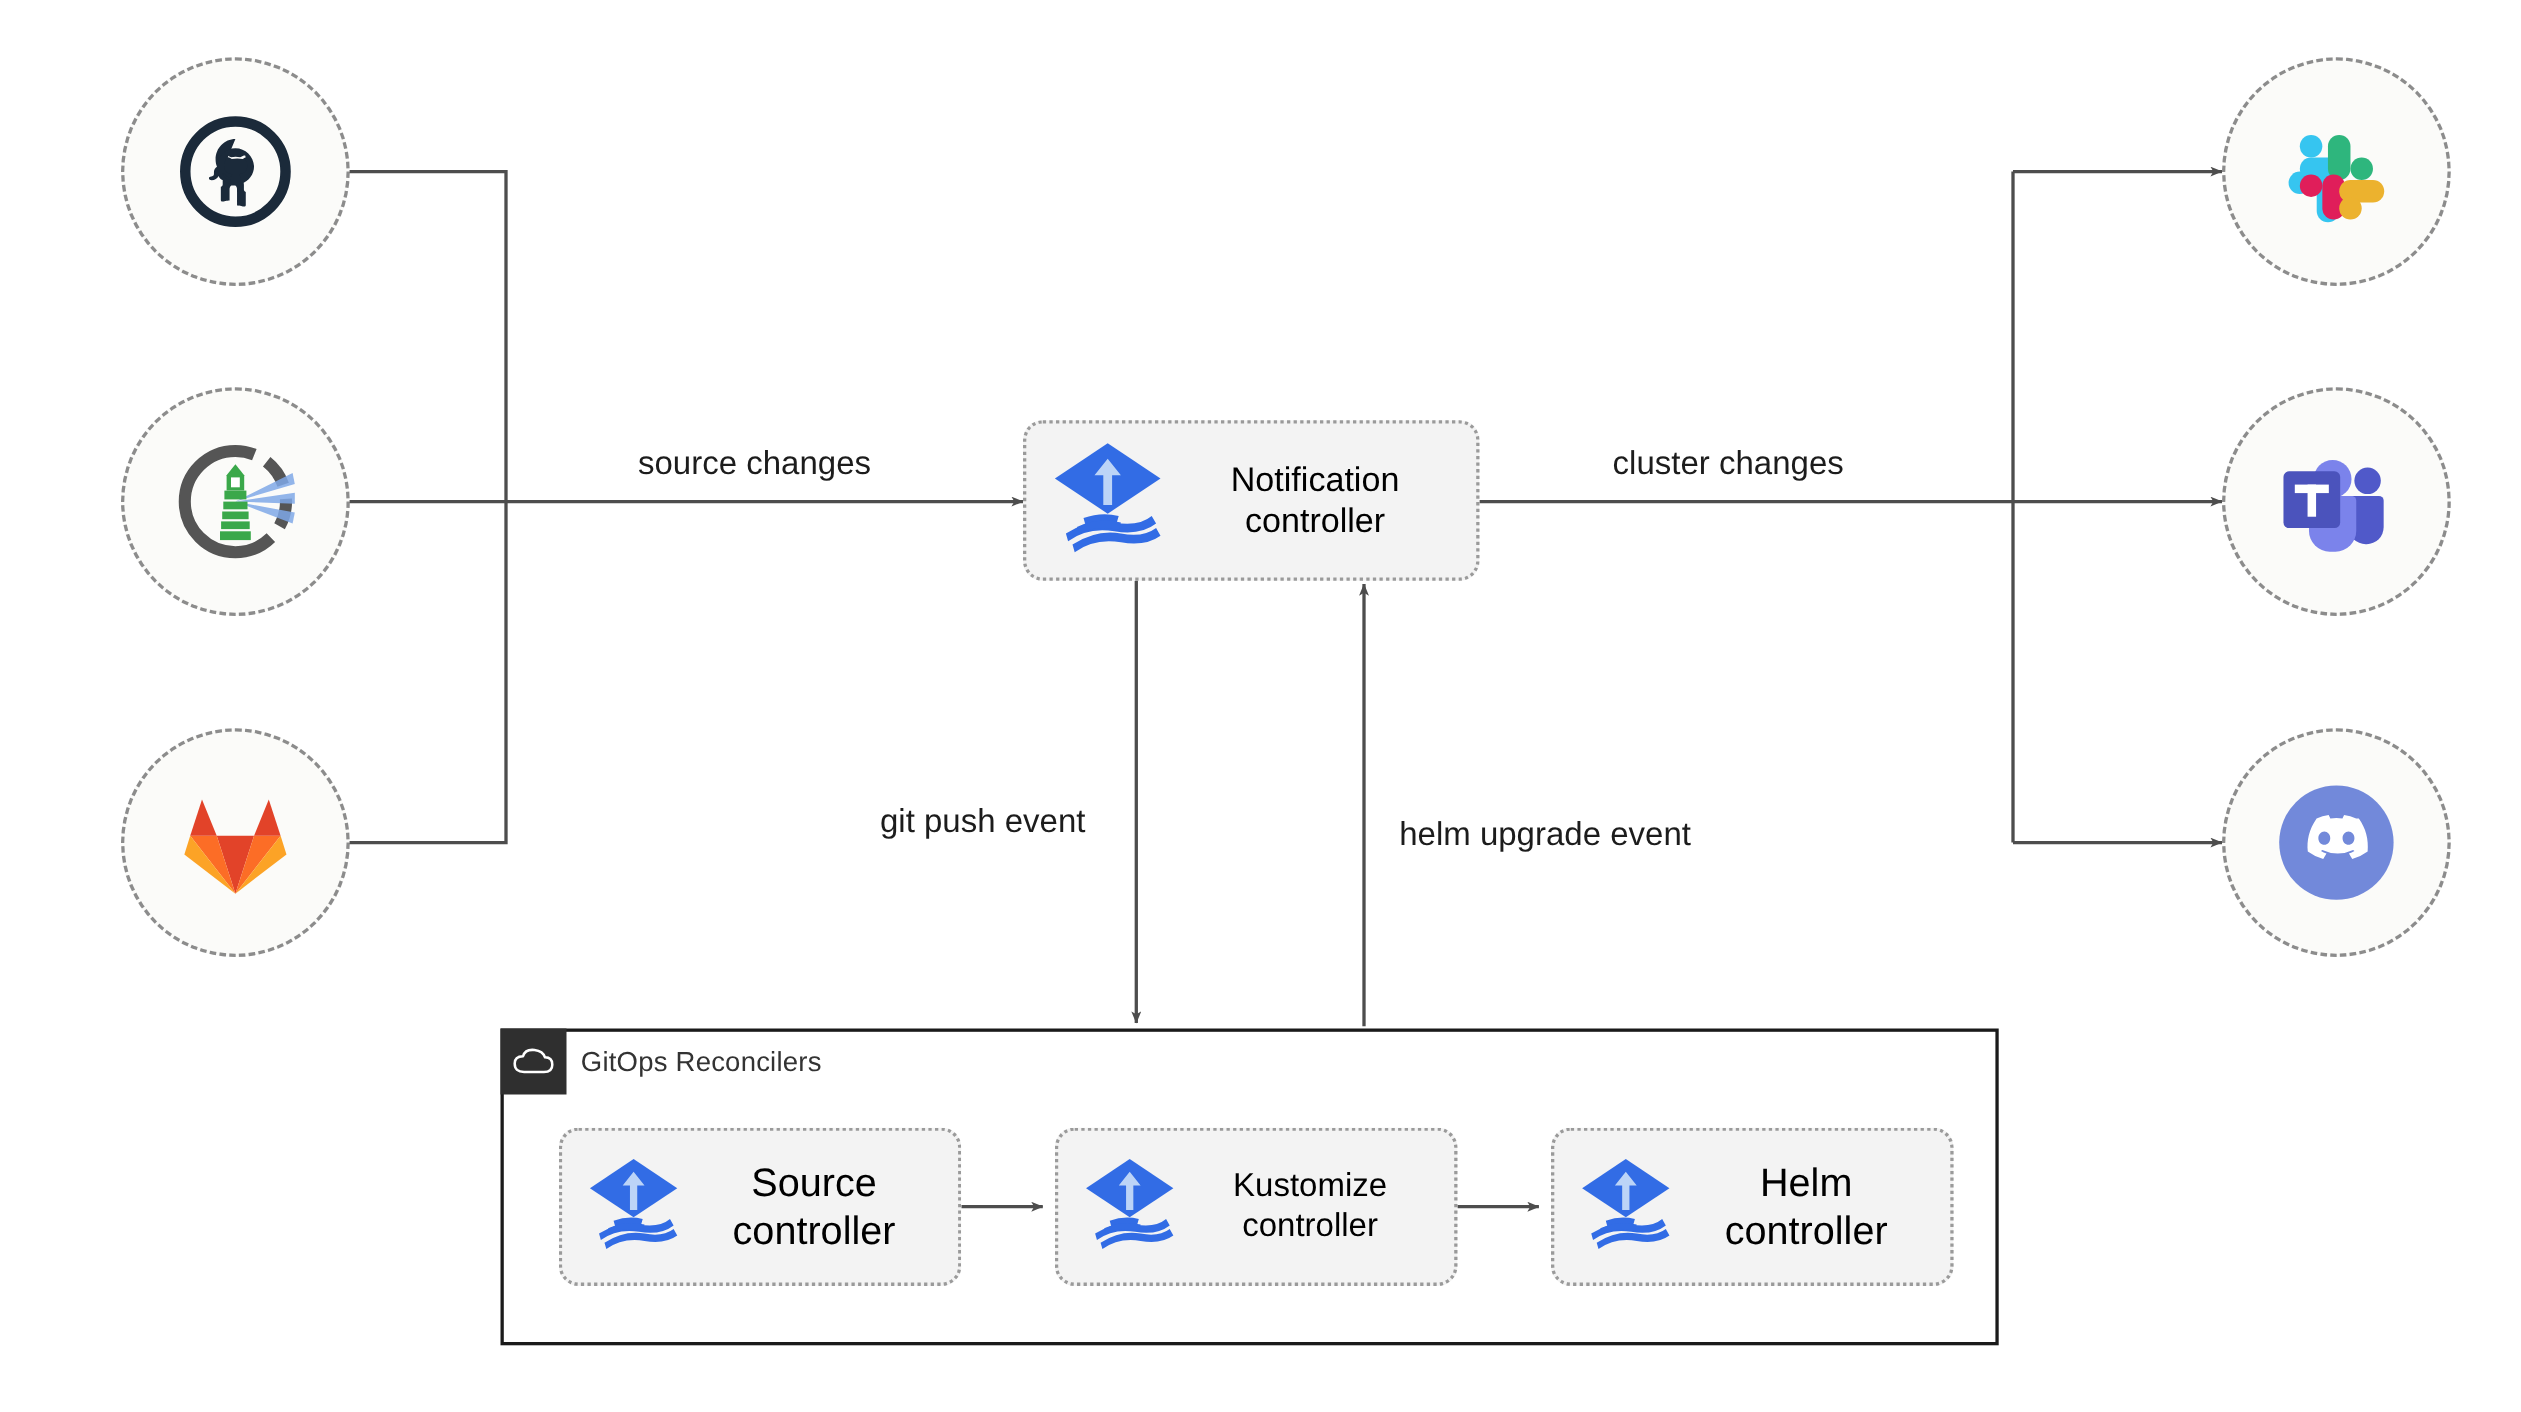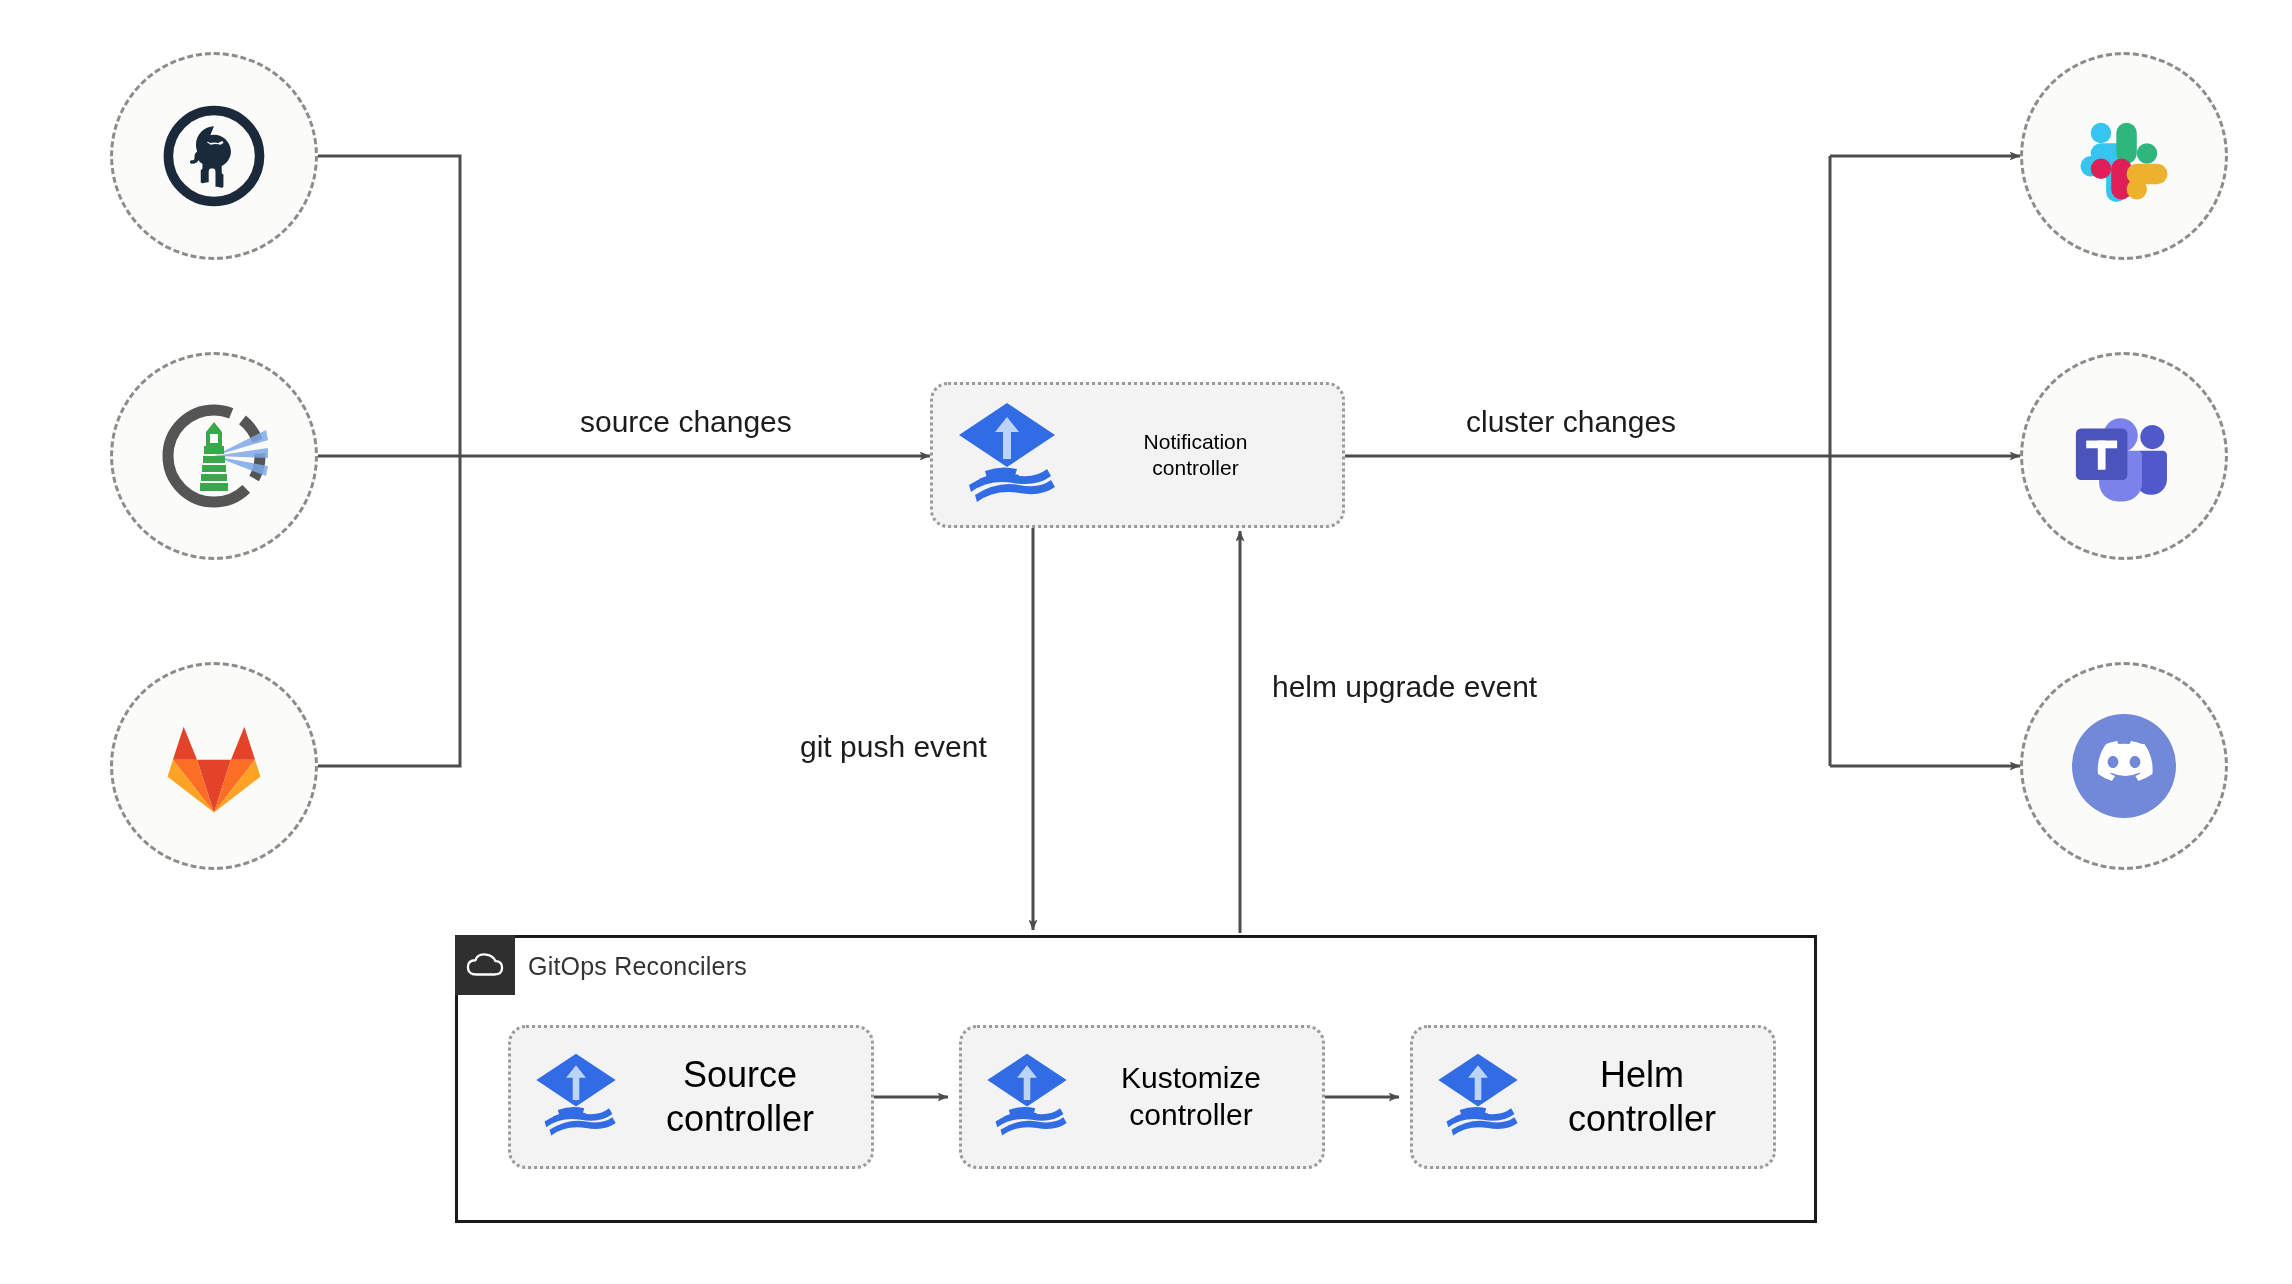--- a/index.html
+++ b/index.html
@@ -184,21 +184,21 @@
         <path fill="#bcd4f7" d="M52 18 L64 33 L56 33 L56 60 L48 60 L48 33 L40 33 Z"></path>
         <g fill="#326ce5">
           <path d="M52 62 L96 80 L52 104 L8 80 Z" opacity="0"></path>
           <path d="M14 86 q22 -14 44 -10 q22 4 34 -6 l4 7 q-14 11 -38 7 q-24 -4 -42 9 Z"></path>
           <path d="M20 96 q22 -14 44 -10 q20 4 32 -5 l4 7 q-14 10 -36 6 q-24 -4 -42 9 Z"></path>
           <path d="M30 72 q16 -6 32 -2 l-2 7 q-14 -4 -28 2 Z"></path>
           <path d="M24 80 q20 -9 40 -4 l-2 7 q-18 -5 -36 3 Z"></path>
         </g>
       </svg>
     </span>
-    <span class="card-label" style="font-size:21px;">Notification
+    <span class="card-label" style="font-size:31px;">Notification
 controller</span>
   </div>
 
   <div class="endpoint" style="left:2020px; top:52px; width:208px; height:208px;">
     <svg width="104" height="104" viewBox="0 0 122 122">
       <g fill="#36c5f0">
         <path d="M34 73a12 12 0 1 1-12-12h12z"></path>
         <path d="M40 73a12 12 0 0 1 24 0v30a12 12 0 0 1-24 0z" transform="rotate(180 52 88)"></path>
       </g>
       <g fill="#36c5f0">
@@ -240,21 +240,21 @@
       <path fill="#ffffff" d="M80 40a46 46 0 0 0-11-3l-1.5 3a42 42 0 0 0-11 0L55 37a46 46 0 0 0-11 3c-7 10-9 20-8 30a47 47 0 0 0 14 7l3-5a30 30 0 0 1-5-2.4l1.2-.9a33 33 0 0 0 28 0l1.2.9a30 30 0 0 1-5 2.4l3 5a47 47 0 0 0 14-7c1-11-1.6-21-8-30zM51 64c-3 0-5.4-2.7-5.4-6s2.4-6 5.4-6 5.5 2.7 5.4 6c0 3.3-2.4 6-5.4 6zm22 0c-3 0-5.4-2.7-5.4-6s2.4-6 5.4-6 5.5 2.7 5.4 6c0 3.3-2.4 6-5.4 6z"></path>
     </svg>
   </div>
 
   <span class="edge-label" style="left:580px; top:405px;">source changes</span>
 
   <span class="edge-label" style="left:1466px; top:405px;">cluster changes</span>
 
   <span class="edge-label" style="left:800px; top:702px;margin-top:28px;">git push event</span>
 
-  <span class="edge-label" style="left:1272px; top:670px;">helm upgrade event</span>
+  <span class="edge-label" style="left:1272px; top:742px;">helm upgrade event</span>
 
   <div id="group-container"></div>
 
   <div id="group-badge">
     <svg width="38" height="26" viewBox="0 0 40 26">
       <path d="M11 23 Q2 23 2 15 Q2 8 10 8 Q12 1 21 2 Q29 3 31 9 Q38 9 38 16 Q38 23 30 23 Z" fill="none" stroke="#ffffff" stroke-width="2.4" stroke-linejoin="round"></path>
     </svg>
   </div>
 
   <span id="group-title">GitOps Reconcilers</span>

